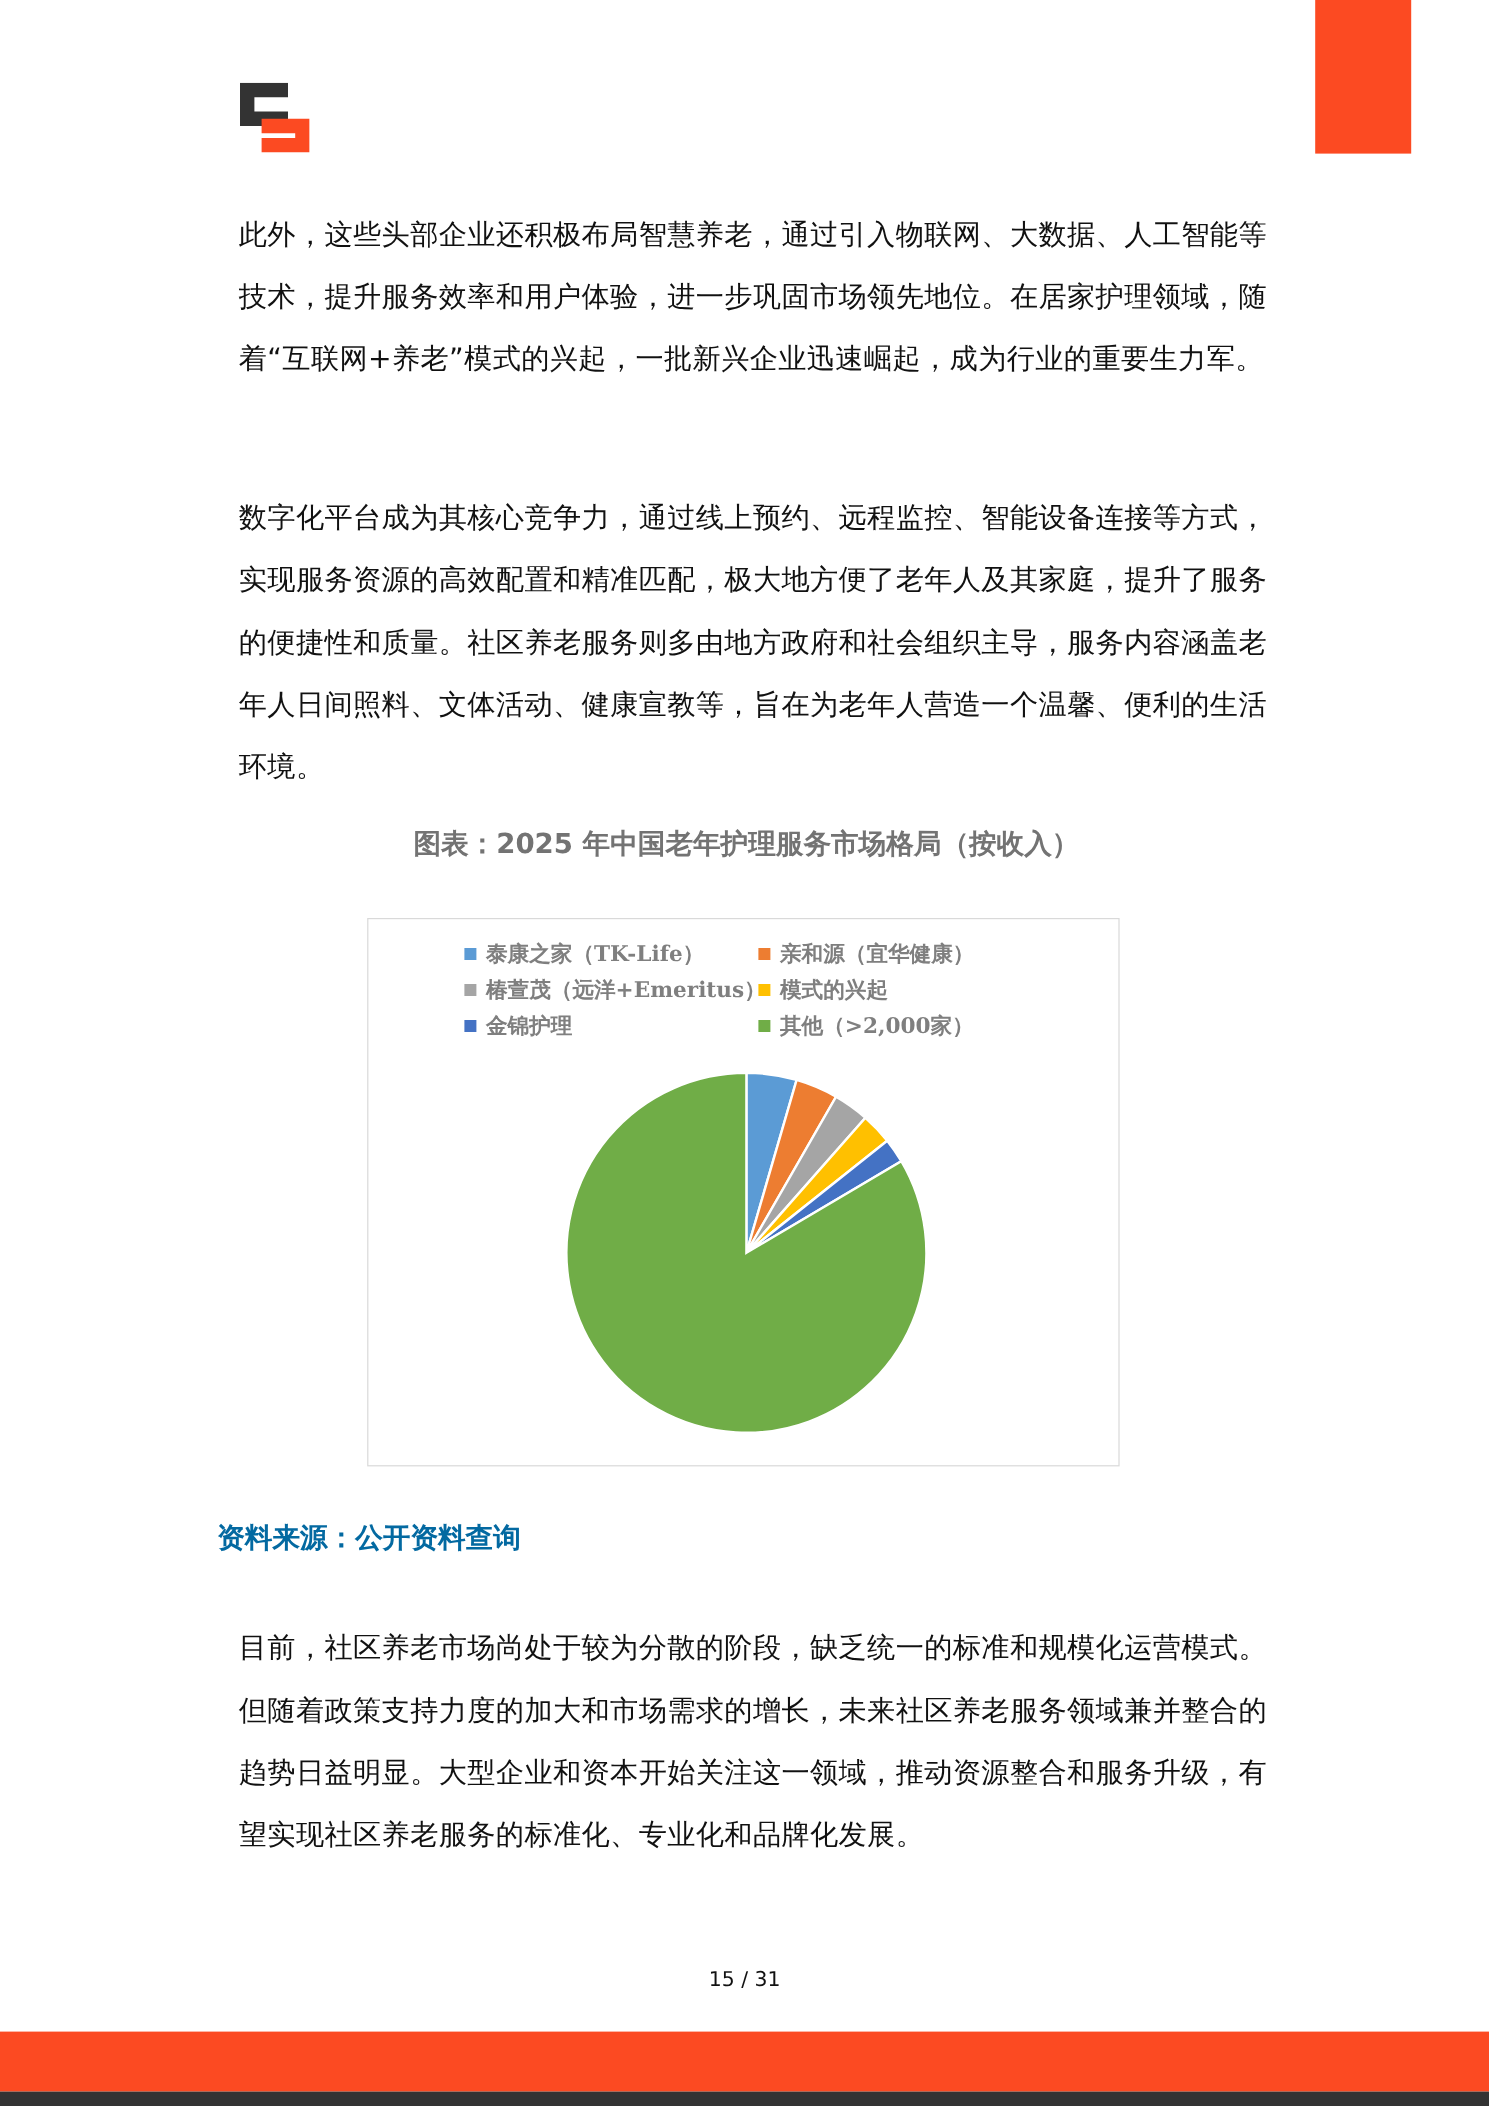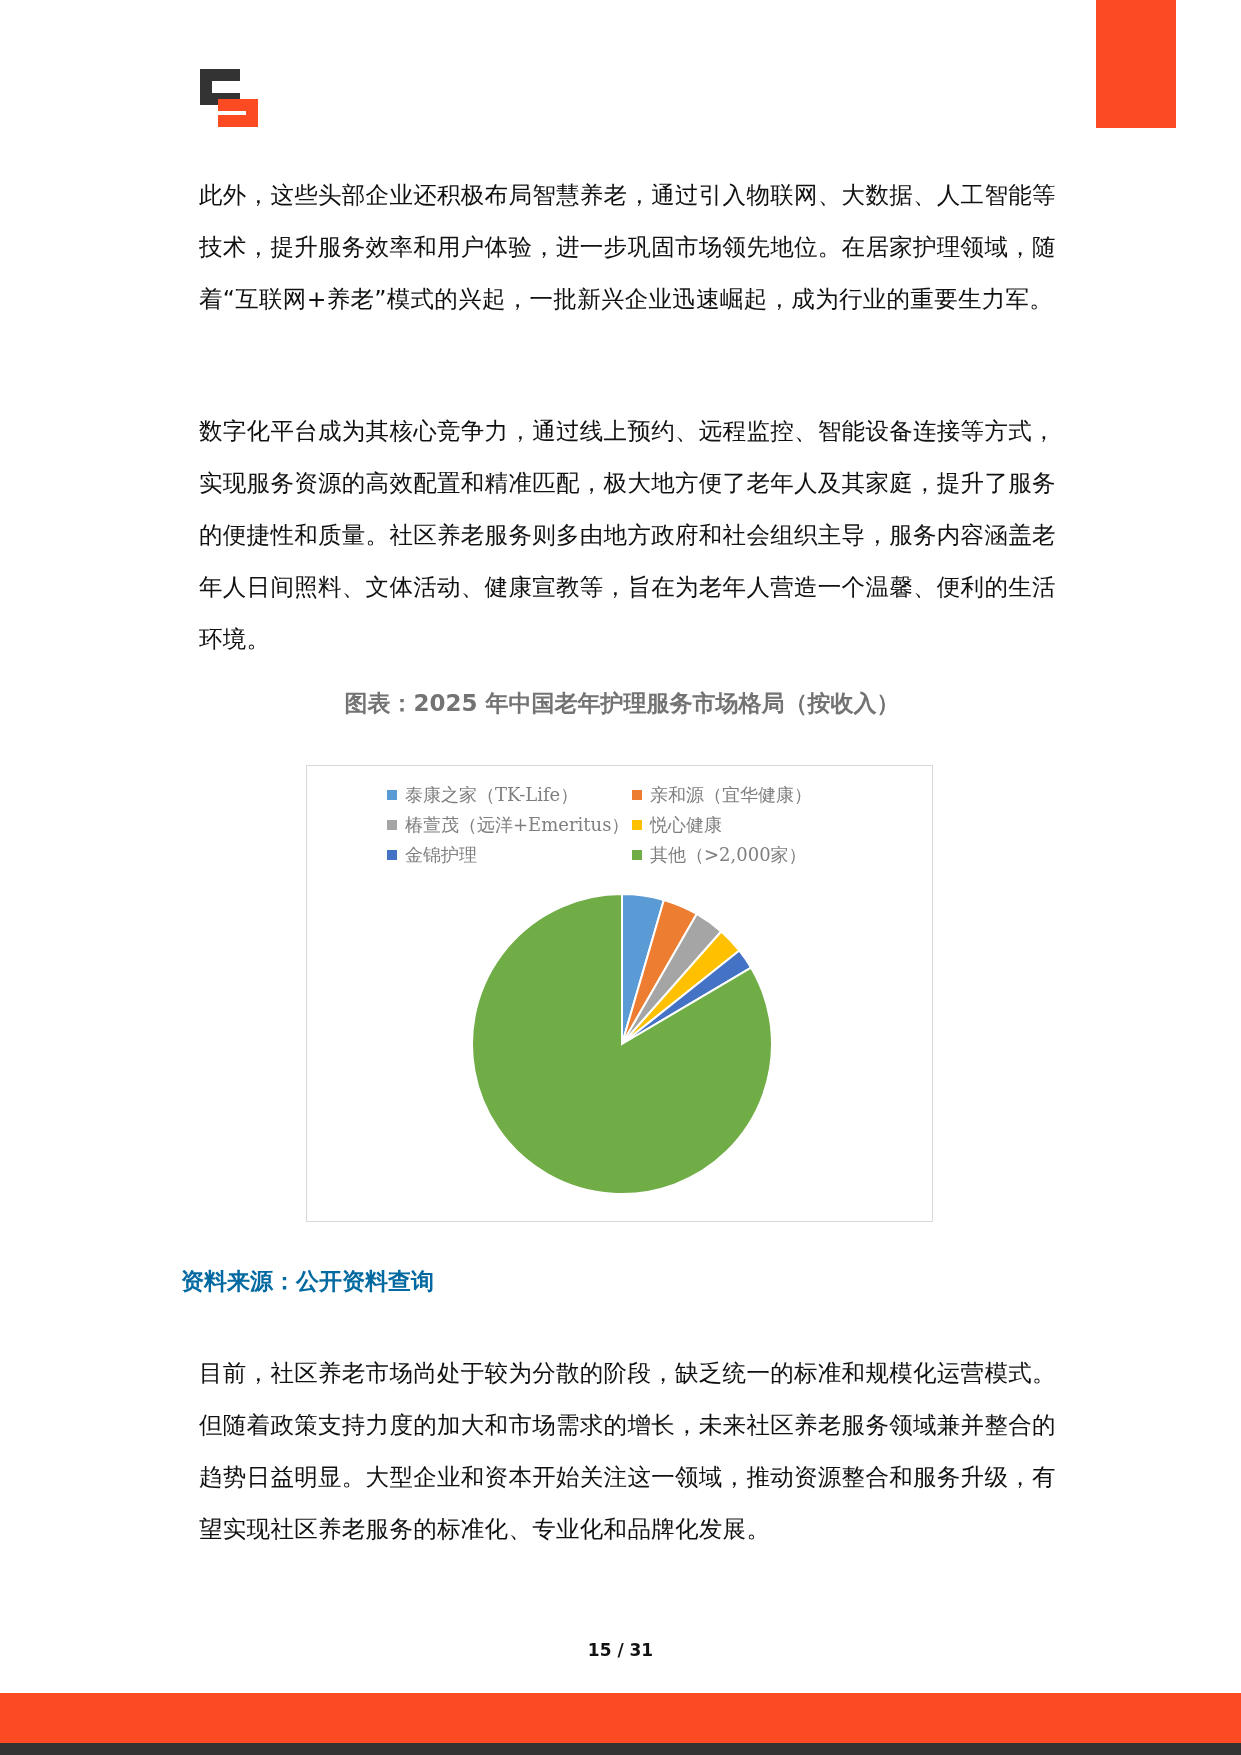--- a/index.html
+++ b/index.html
@@ -12,25 +12,25 @@
   .logo { position: absolute; left: 200px; top: 66px; height: 64px; display: flex; align-items: center; }
   .logo-mark { width: 58px; height: 58px; position: relative; margin-right: 10px; }
   .logo-text { font-size: 52px; color: #333333; letter-spacing: 2px; font-weight: normal; line-height: 1; }
   .para { position: absolute; left: 187px; width: 870px; font-size: 23.5px; line-height: 52px; color: #111; margin: 12px; letter-spacing: 0.3px; }
   .p1 { top: 157px; }
   .p2 { top: 393px; }
   .p3 { top: 1335px; }
   .fig-title { position: absolute; left: 187px; width: 870px; top: 688px; text-align: center; font-size: 23px; font-weight: bold; color: #737373; }
   .chart-box { position: absolute; left: 306px; top: 765px; width: 627px; height: 457px; border: 1.5px solid #d9d9d9; box-sizing: border-box; background: #fff; }
   .legend { position: absolute; left: 80px; top: 16px; width: 480px; display: grid; grid-template-columns: 245px 235px; row-gap: 4px; }
-  .legend-item { display: flex; align-items: center; font-family: "DejaVu Serif", "Liberation Serif", serif; font-size: 18px; color: #7f7f7f; height: 26px; white-space: nowrap; }
+  .legend-item { display: flex; align-items: center; font-family: "DejaVu Serif", "Liberation Serif", serif; font-size: 18px; color: #7f7f7f; height: 26px; white-space: nowrap; font-weight: bold; }
   .swatch { width: 10px; height: 10px; margin-right: 8px; flex: none; }
   .pie { position: absolute; left: 160px; top: 125px; }
   .source { position: absolute; left: 181px; top: 1266px; font-size: 23px; font-weight: bold; color: #0369a1; }
-  .page-num { position: absolute; left: 0; width: 1241px; top: 1640px; text-align: center; font-size: 17px; font-weight: bold; color: #111; }
+  .page-num { position: absolute; left: 0; width: 1241px; top: 1640px; text-align: center; font-size: 17px; font-weight: normal; color: #111; }
   .footer-orange { position: absolute; left: 0; top: 1693px; width: 1241px; height: 50px; background: #fc4a22; }
   .footer-dark { position: absolute; left: 0; top: 1743px; width: 1241px; height: 12px; background: #333333; }
 </style>
 </head>
 <body>
 
 <div class="corner-tab"></div>
 
 <div class="logo">
   <div class="logo-mark">
@@ -55,21 +55,21 @@
     <div class="legend-item">
       <span class="swatch" style="background:#ed7d31"></span>
       <span>亲和源（宜华健康）</span>
     </div>
     <div class="legend-item">
       <span class="swatch" style="background:#a5a5a5"></span>
       <span>椿萱茂（远洋+Emeritus）</span>
     </div>
     <div class="legend-item">
       <span class="swatch" style="background:#ffc000"></span>
-      <span>悦心健康</span>
+      <span>模式的兴起</span>
     </div>
     <div class="legend-item">
       <span class="swatch" style="background:#4472c4"></span>
       <span>金锦护理</span>
     </div>
     <div class="legend-item">
       <span class="swatch" style="background:#70ad47"></span>
       <span>其他（&gt;2,000家）</span>
     </div>
   </div>

